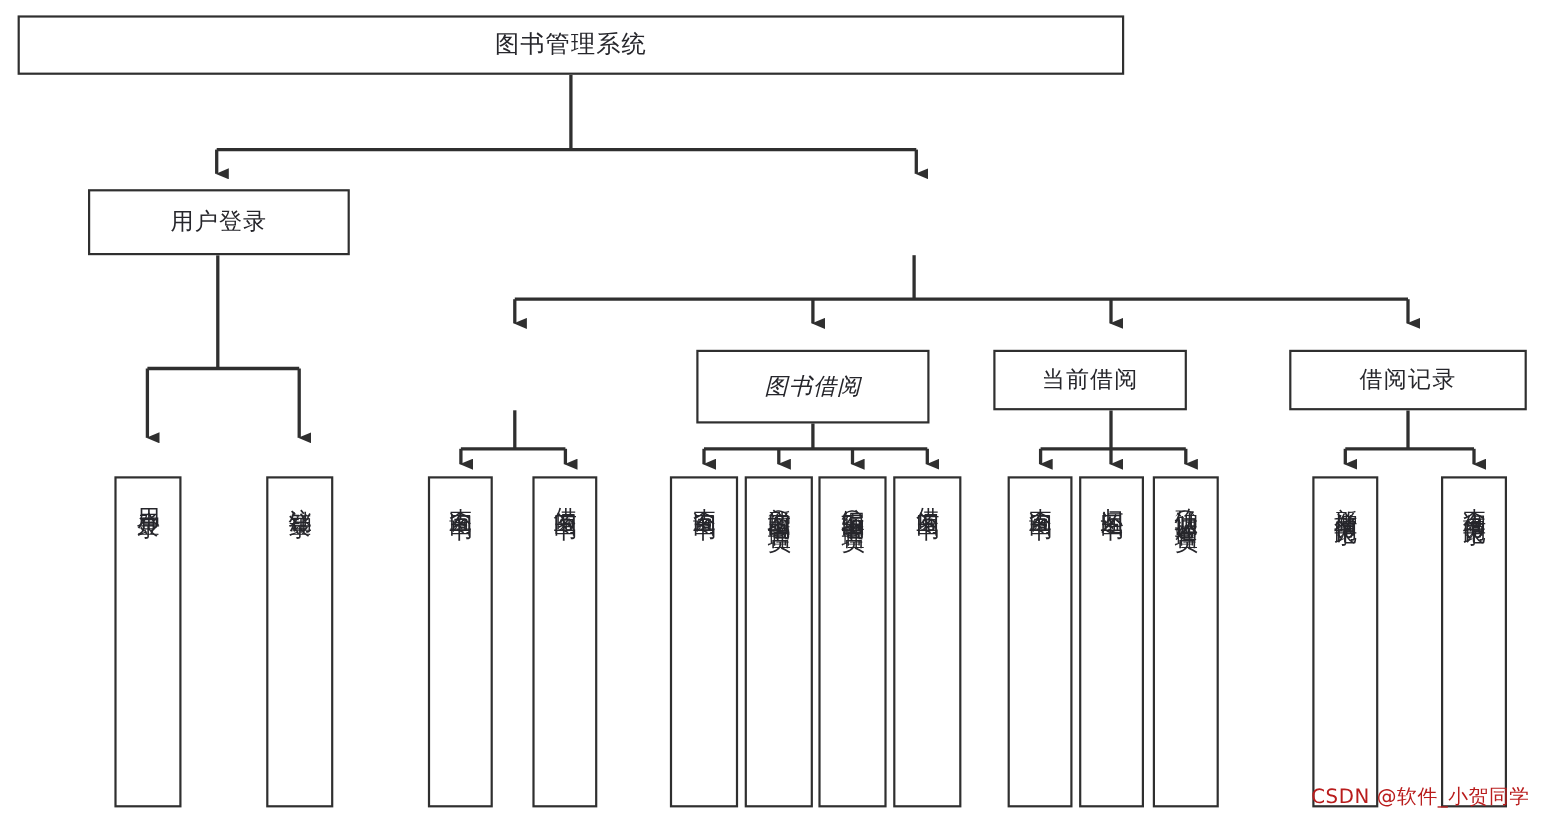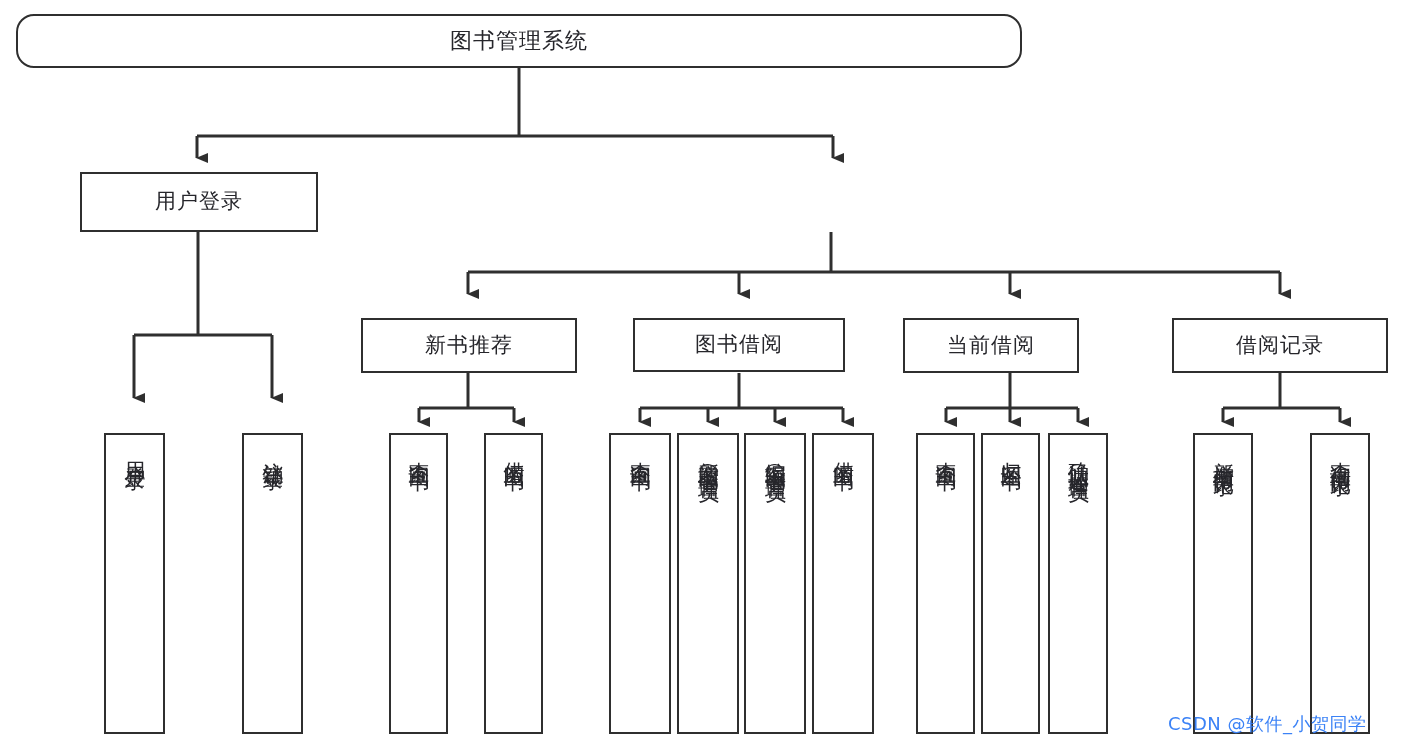--- a/index.html
+++ b/index.html
@@ -34,41 +34,40 @@
     justify-content: center;
     color: #26262b;
   }
   .node.h {
     font-size: 21px;
     letter-spacing: 1px;
     line-height: 1.1;
   }
   .node.root {
     font-size: 22px;
-    border-radius: 18px;
   }
   .node.v {
     font-size: 21px;
     letter-spacing: 2px;
     padding: 10px 0;
     align-items: flex-start;
   }
   .node.v .vtext {
     writing-mode: vertical-rl;
     text-orientation: upright;
     white-space: nowrap;
     line-height: 1.0;
     letter-spacing: 3px;
   }
   .watermark {
     position: absolute;
-    left: 1168px;
+    left: 1192px;
     top: 712px;
     font-size: 18px;
-    color: #3b82f6;
+    color: #b91c1c;
     white-space: nowrap;
     letter-spacing: 0.5px;
     pointer-events: none;
   }
 </style>
 </head>
 <body>
 
 <div id="canvas">
 
@@ -123,24 +122,21 @@
   </svg>
 
   <div class="node h root" style="left:16px; top:14px; width:1006px; height:54px;">
     <span>图书管理系统</span>
   </div>
 
   <div class="node h" style="left:80px; top:172px; width:238px; height:60px;">
     <span>用户登录</span>
   </div>
 
-  <div class="node h" style="left:361px; top:318px; width:216px; height:55px;">
-    <span>新书推荐</span>
-  </div>
-  <div class="node h" style="left:633px; top:318px; width:212px; height:54px;">
+  <div class="node h" style="left:633px; top:318px; width:212px; height:67px;font-style:italic;">
     <span>图书借阅</span>
   </div>
   <div class="node h" style="left:903px; top:318px; width:176px; height:55px;">
     <span>当前借阅</span>
   </div>
   <div class="node h" style="left:1172px; top:318px; width:216px; height:55px;">
     <span>借阅记录</span>
   </div>
 
   <div class="node v" style="left:104px; top:433px; width:61px; height:301px;">

